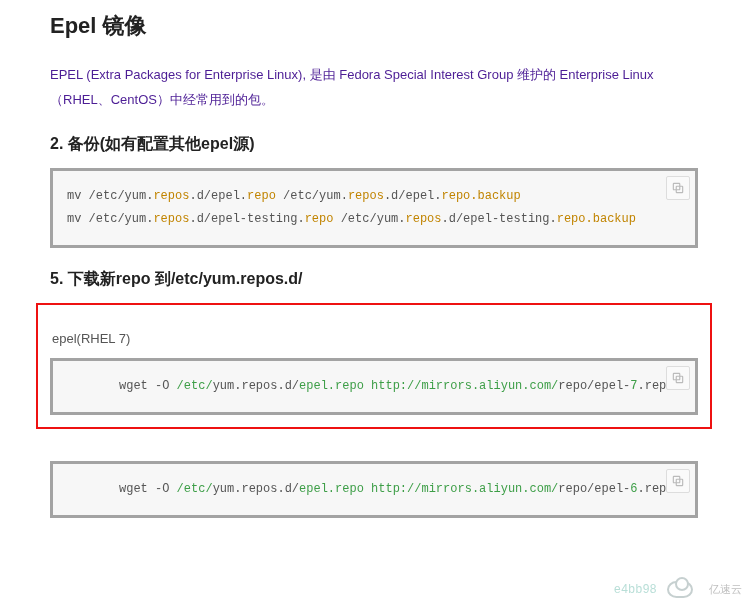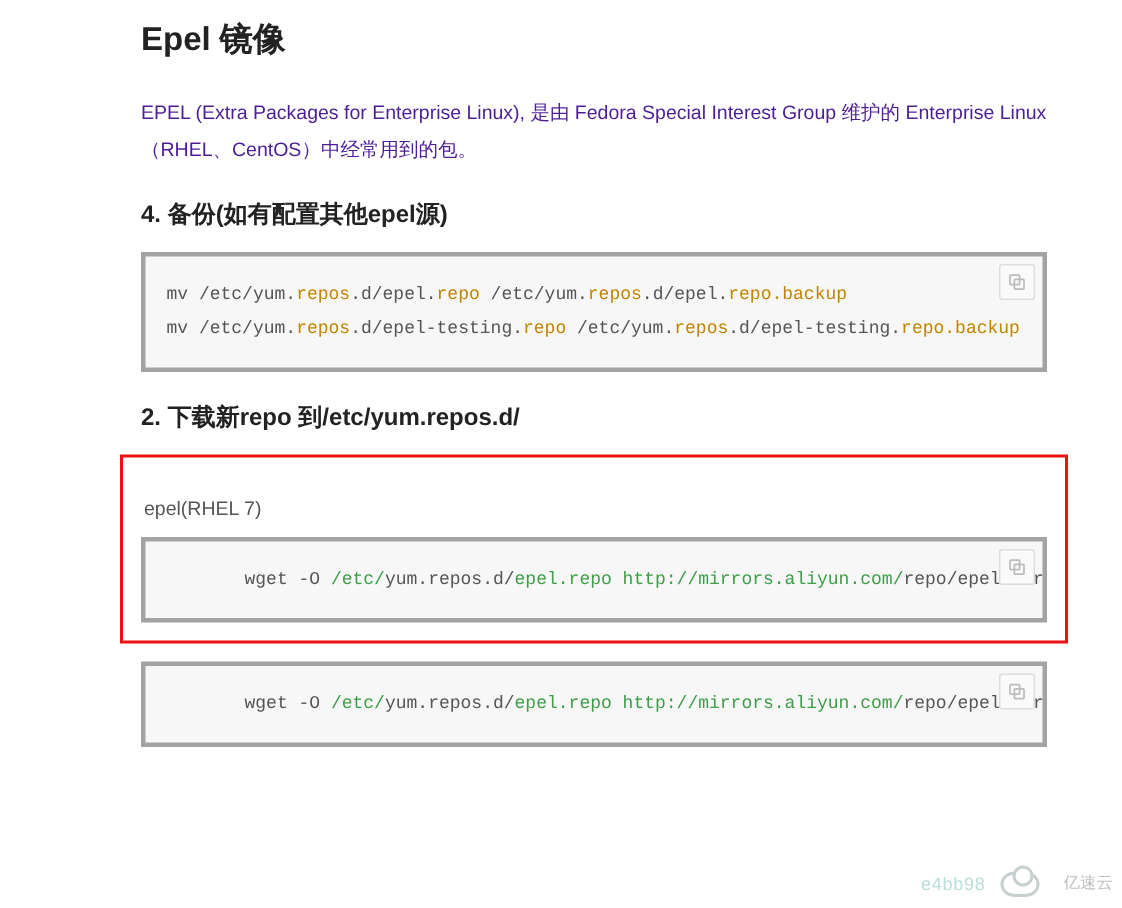--- a/index.html
+++ b/index.html
@@ -68,21 +68,21 @@
     display: flex; align-items: center; justify-content: center;
     cursor: pointer;
   }
   .copy-btn svg { display: block; }
   .tok-k { color: #c18400; }  
   .tok-g { color: #3d9e47; }  
   .tok-d { color: #555; }     
   .highlight-box {
     border: 2px solid #e11;
     padding: 10px 12px 12px 12px;
-    margin: 6px -14px 12px -14px;
+    margin: 6px -14px 32px -14px;
   }
 
   
   .watermark {
     position: absolute;
     right: 6px;
     bottom: 6px;
     display: flex;
     align-items: center;
     gap: 10px;
@@ -94,47 +94,47 @@
   .wm-logo .cloud {
     width: 26px; height: 17px; border: 2px solid #9aa; border-radius: 10px 10px 10px 10px / 9px 9px 9px 9px;
     position: relative;
   }
   .wm-logo .cloud::before {
     content: ""; position: absolute; left: 6px; top: -6px; width: 10px; height: 10px;
     border: 2px solid #9aa; border-radius: 50%; background: #fff;
   }
   .wm-logo .txt { font-size: 11px; color: #8a8a8a; }
 
-  .container { position: relative; width: 748px; height: 605px; overflow: hidden; padding-left: 44px; }
+  .container { position: relative; width: 748px; height: 605px; overflow: hidden; }
 </style>
 </head>
 <body>
 
 <div class="container">
   <div class="page">
 
     <h1 class="title">Epel 镜像</h1>
 
     <p class="desc">EPEL (Extra Packages for Enterprise Linux), 是由 Fedora Special Interest Group 维护的 Enterprise Linux（RHEL、CentOS）中经常用到的包。</p>
 
 
-    <h3>4. 备份(如有配置其他epel源)</h3>
+    <h3>2. 备份(如有配置其他epel源)</h3>
 
     <div class="codewrap">
       <div class="copy-btn">
         <svg width="14" height="14" viewBox="0 0 24 24" fill="none" stroke="#bbb" stroke-width="2">
             <rect x="9" y="9" width="11" height="11" rx="1"></rect>
             <rect x="4" y="4" width="11" height="11" rx="1"></rect>
           </svg>
       </div>
       <div class="codeblock"><span class="tok-d">mv /etc/yum.</span><span class="tok-k">repos</span><span class="tok-d">.d/epel.</span><span class="tok-k">repo</span><span class="tok-d"> /etc/yum.</span><span class="tok-k">repos</span><span class="tok-d">.d/epel.</span><span class="tok-k">repo.backup</span>
 <span class="tok-d">mv /etc/yum.</span><span class="tok-k">repos</span><span class="tok-d">.d/epel-testing.</span><span class="tok-k">repo</span><span class="tok-d"> /etc/yum.</span><span class="tok-k">repos</span><span class="tok-d">.d/epel-testing.</span><span class="tok-k">repo.backup</span></div>
     </div>
 
-    <h3>2. 下载新repo 到/etc/yum.repos.d/</h3>
+    <h3>5. 下载新repo 到/etc/yum.repos.d/</h3>
 
     <div class="highlight-box">
       <span class="block-label">epel(RHEL 7)</span>
       <div class="codewrap">
         <div class="copy-btn">
           <svg width="14" height="14" viewBox="0 0 24 24" fill="none" stroke="#bbb" stroke-width="2">
               <rect x="9" y="9" width="11" height="11" rx="1"></rect>
               <rect x="4" y="4" width="11" height="11" rx="1"></rect>
             </svg>
         </div>

